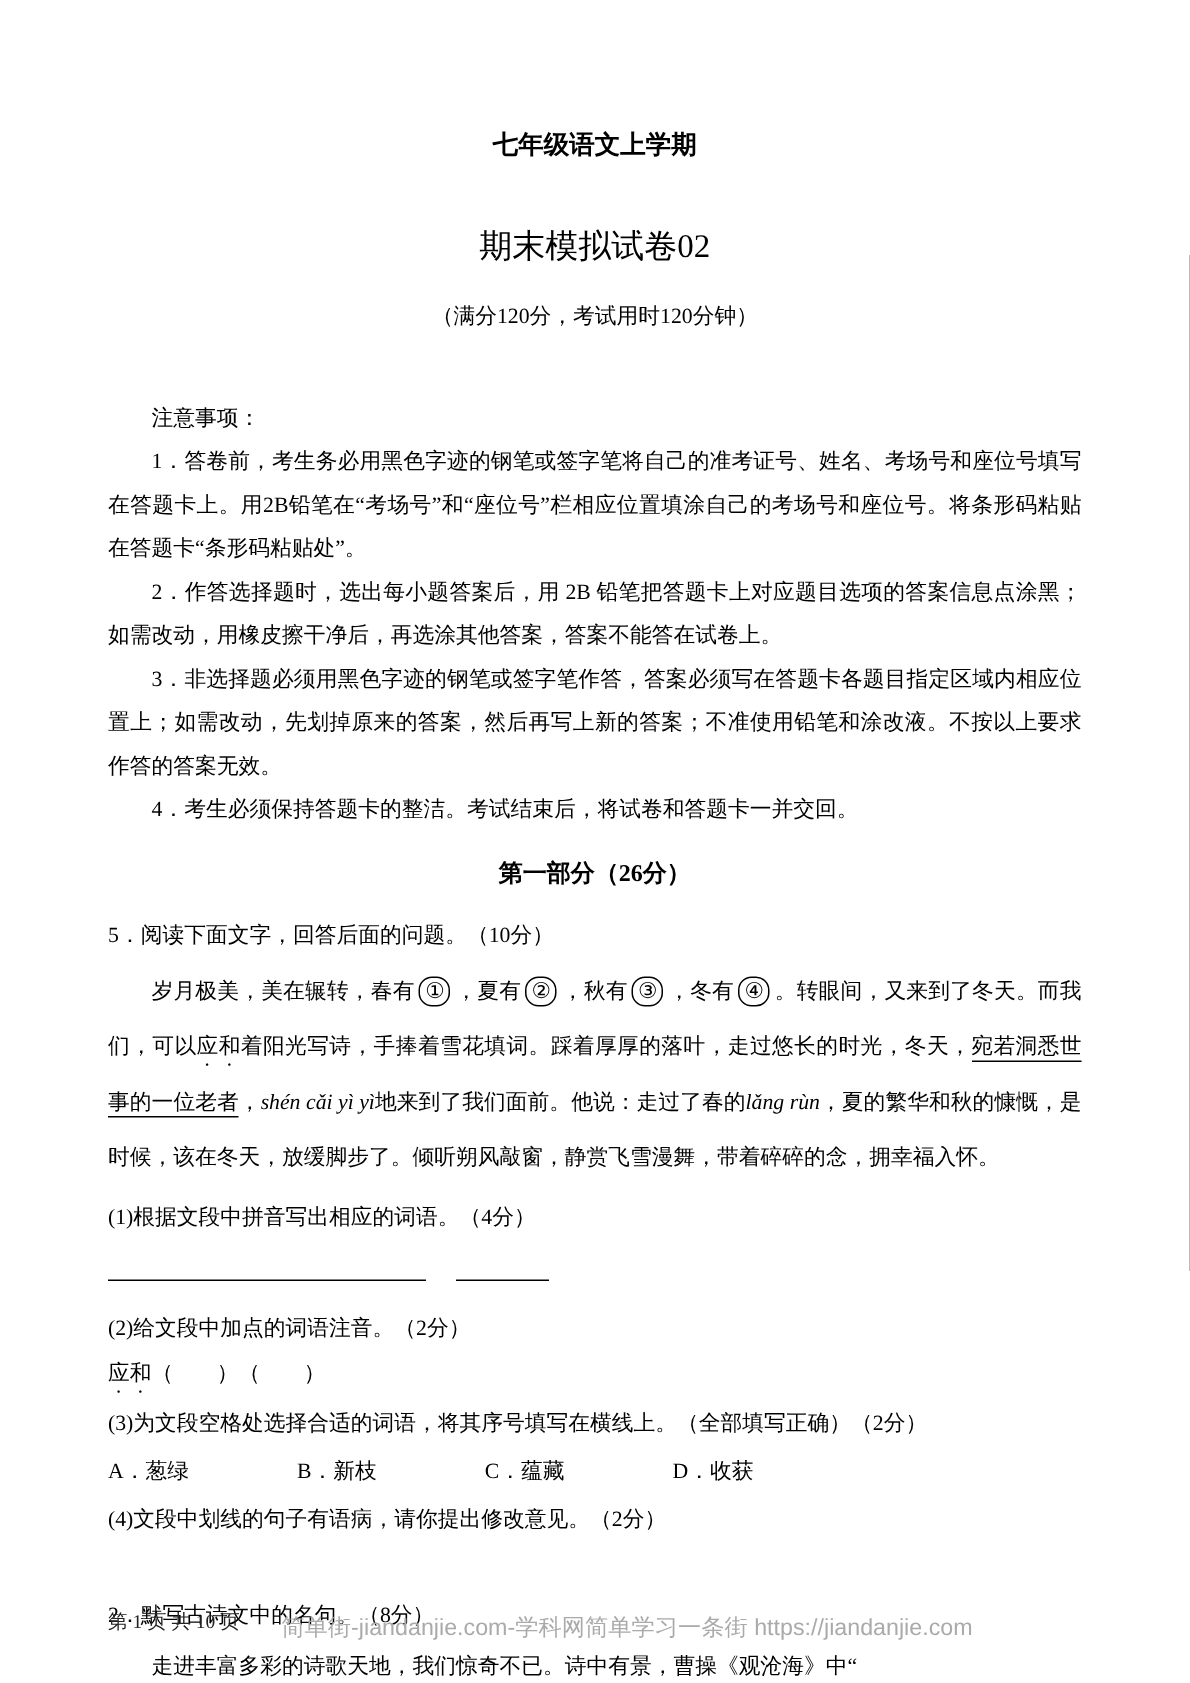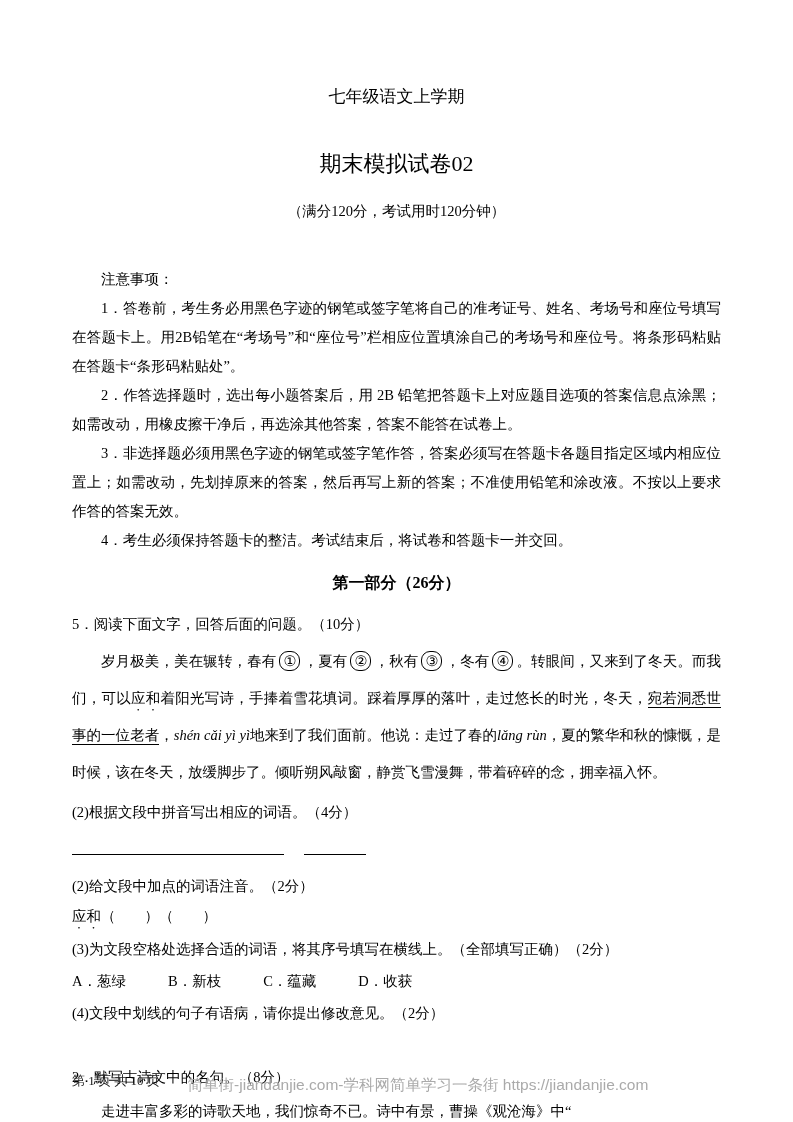--- a/index.html
+++ b/index.html
@@ -11,21 +11,21 @@
     background: #ffffff;
     box-sizing: border-box;
     padding: 85px 72px 0 72px;
     font-family: "Liberation Serif", "DejaVu Serif", serif;
     font-size: 14.5px;
     color: #000;
     overflow: hidden;
   }
   .course-title {
     text-align: center;
-    font-weight: normal;
+    font-weight: bold;
     font-size: 17px;
     line-height: 24px;
     margin: 0 0 40px 0;
   }
   .exam-title {
     text-align: center;
     font-weight: normal;
     font-size: 22px;
     line-height: 30px;
     margin: 0 0 22px 0;
@@ -97,21 +97,21 @@
     display: inline-block;
     border-bottom: 1px solid #000;
     height: 14px;
     vertical-align: baseline;
   }
   .blank.long  { width: 212px; }
   .blank.short { width: 62px; margin-left: 20px; }
   .answer-line { line-height: 30px; margin: 0; }
   .options-row {
     display: flex;
-    gap: 42px;
+    gap: 72px;
     line-height: 30px;
     margin: 2px 0 0 0;
   }
   .q2-block { margin-top: 34px; }
   .q2-line {
     text-indent: 2em;
     line-height: 30px;
     margin: 4px 0 0 0;
   }
   .footer-pageinfo {
@@ -152,21 +152,21 @@
 
   <p class="section-heading">第一部分（26分）</p>
 
   <div>
     <p class="q-stem">5．阅读下面文字，回答后面的问题。（10分）</p>
 
     <p class="passage">
       <span>岁月极美，美在辗转，春有</span><span class="circled-num">①</span><span>，夏有</span><span class="circled-num">②</span><span>，秋有</span><span class="circled-num">③</span><span>，冬有</span><span class="circled-num">④</span><span>。转眼间，又来到了冬天。而我们，可以</span><span class="dotted">应和</span><span>着阳光写诗，手捧着雪花填词。踩着厚厚的落叶，走过悠长的时光，冬天，</span><span class="underlined">宛若洞悉世事的一位老者</span><span>，</span><span class="pinyin">shén cǎi yì yì</span><span>地来到了我们面前。他说：走过了春的</span><span class="pinyin">lǎng rùn</span><span>，夏的繁华和秋的慷慨，是时候，该在冬天，放缓脚步了。倾听朔风敲窗，静赏飞雪漫舞，带着碎碎的念，拥幸福入怀。</span>
     </p>
 
-    <p class="subq">(2)根据文段中拼音写出相应的词语。（4分）</p>
+    <p class="subq">(1)根据文段中拼音写出相应的词语。（4分）</p>
 
     <p class="blank-row">
       <span class="blank long"></span><span class="blank short"></span>
     </p>
 
     <p class="subq">(2)给文段中加点的词语注音。（2分）</p>
     <p class="answer-line">
       <span class="dotted">应和</span><span>（　　）（　　）</span>
     </p>
 

